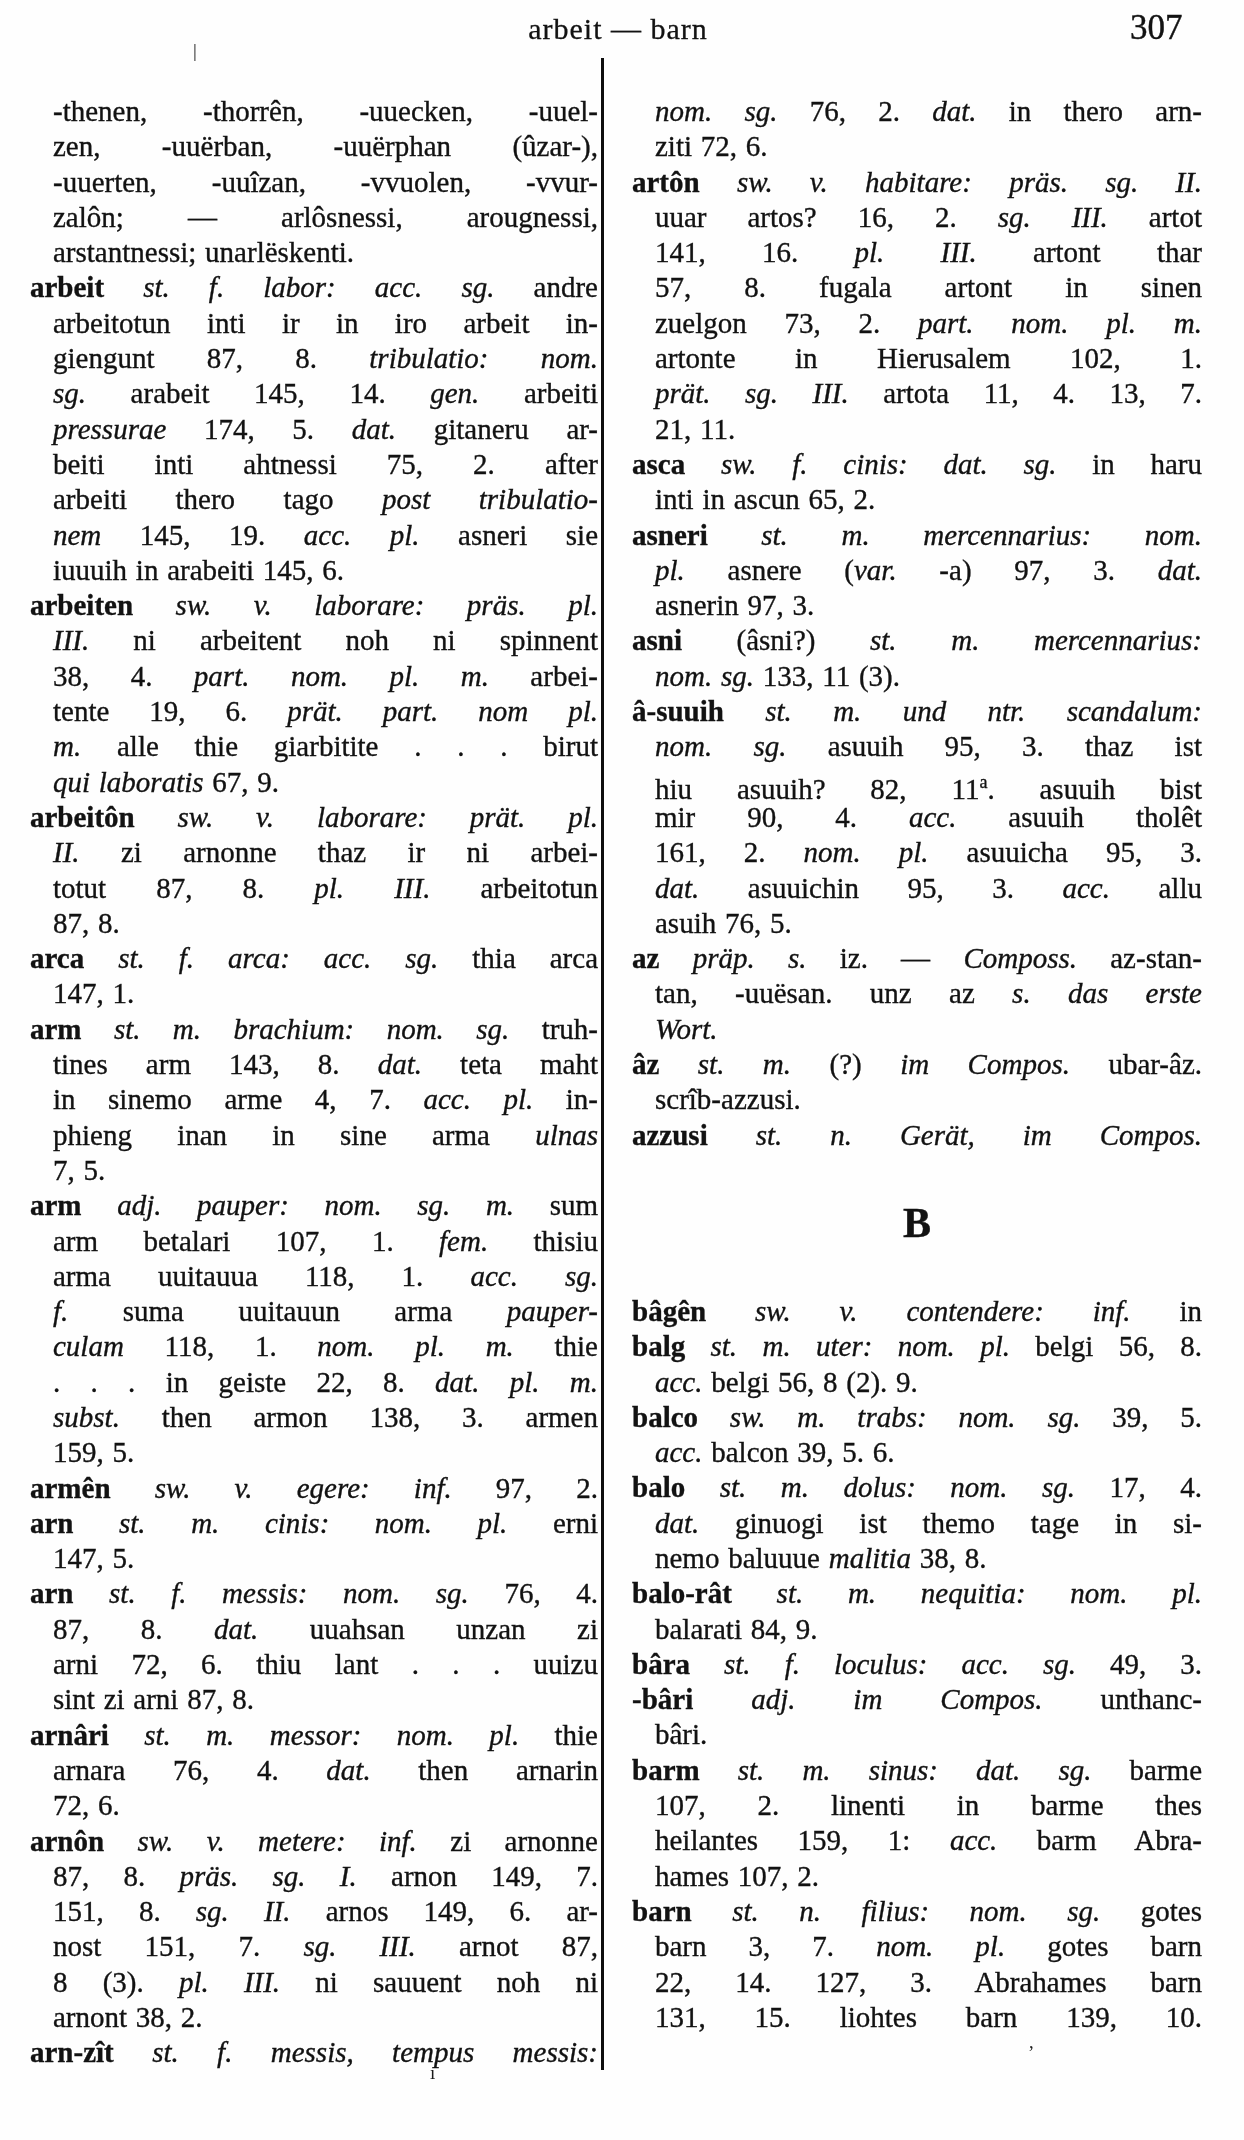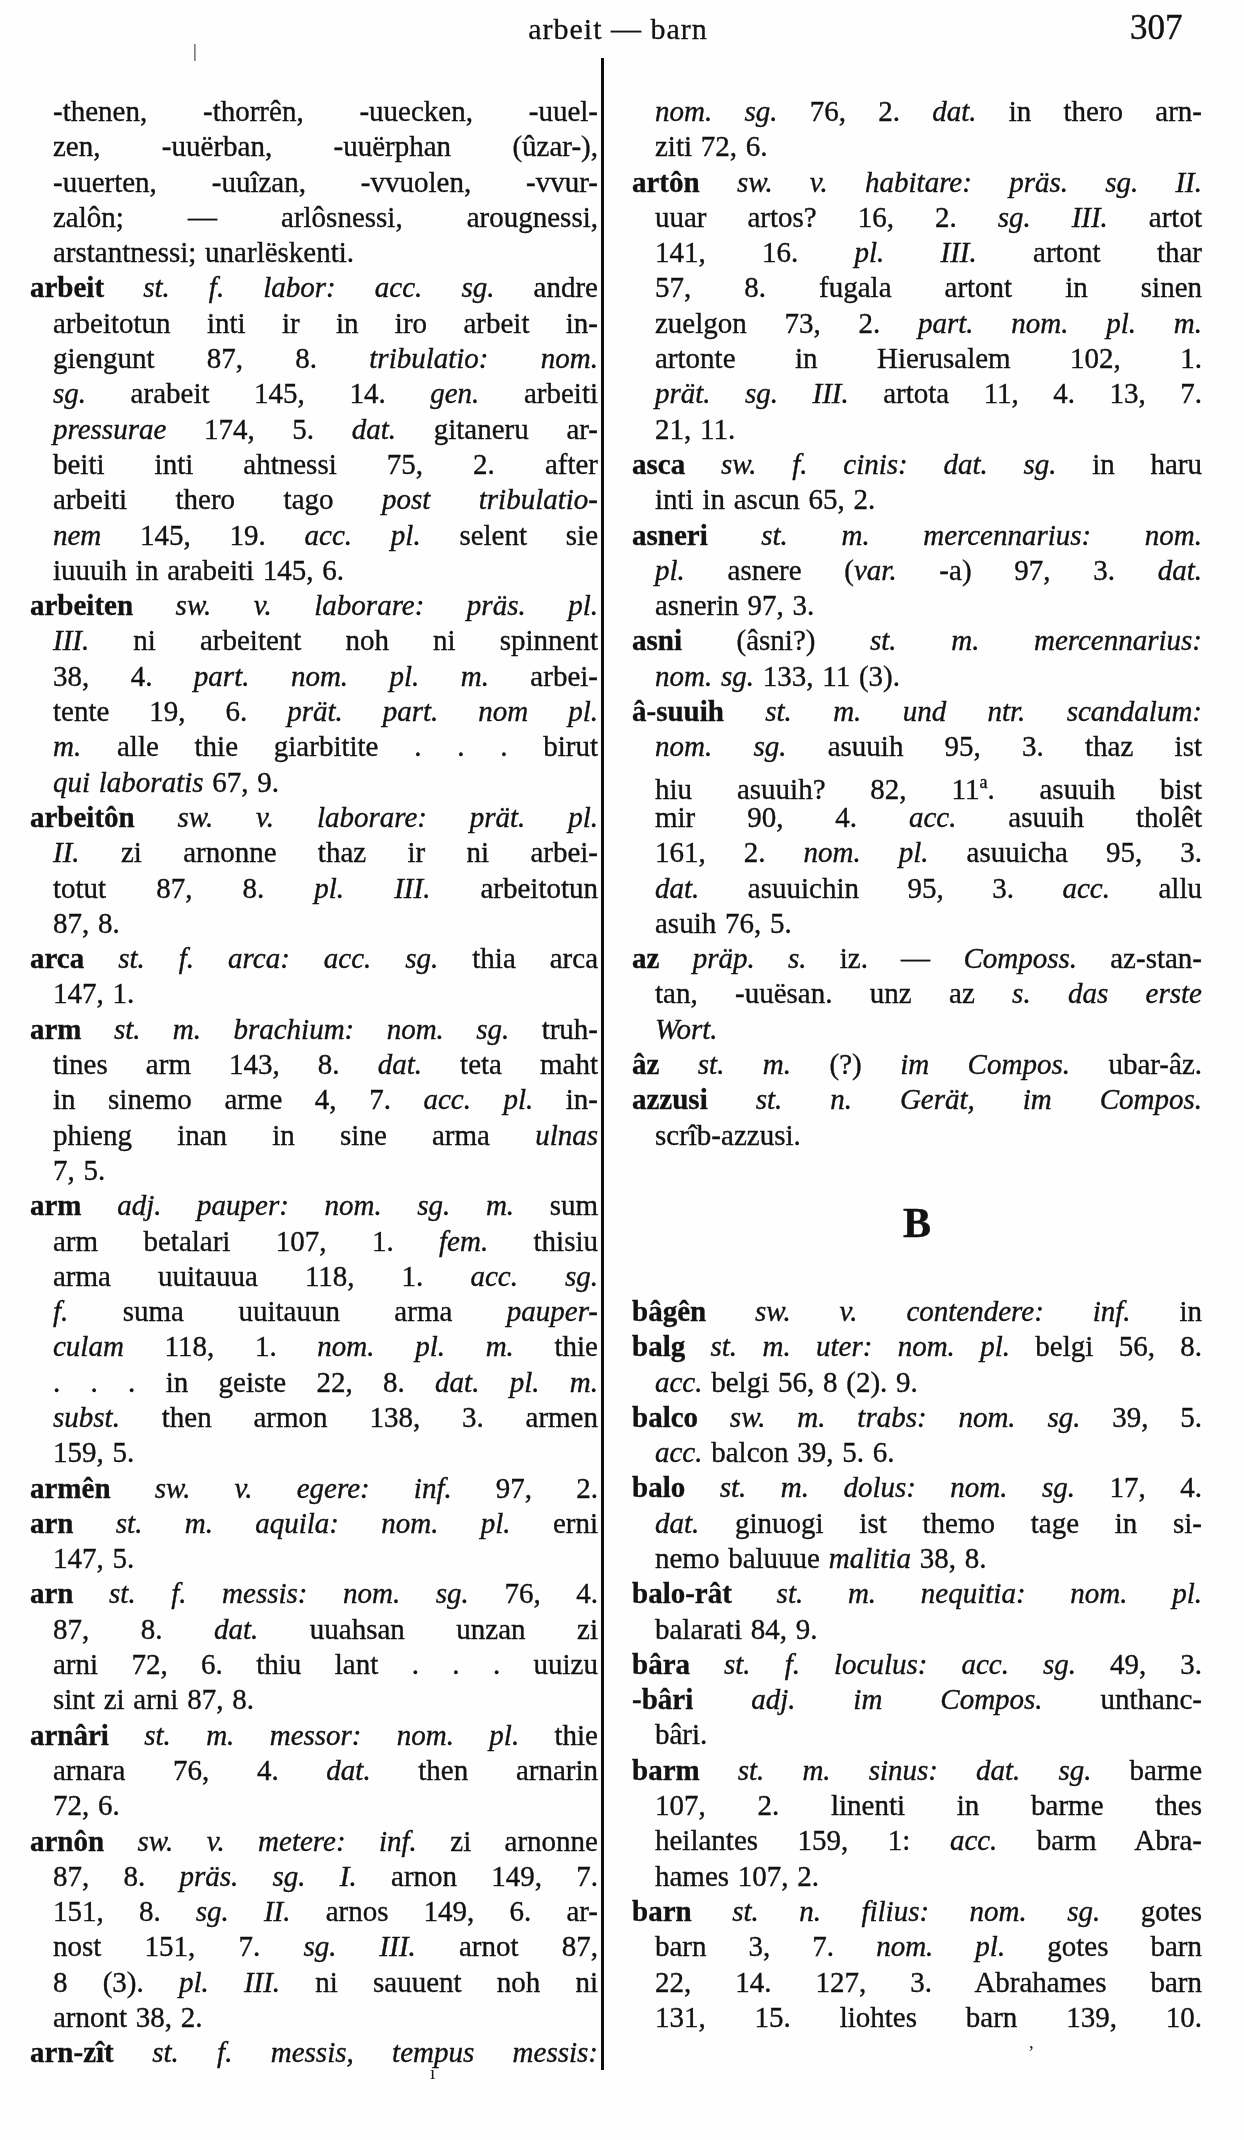--- a/index.html
+++ b/index.html
@@ -60,21 +60,21 @@
       <div class="line ind just"><span class="sg-r">-uuerten, -uuîzan, -vvuolen, -vvur-</span></div>
       <div class="line ind just"><span class="sg-r">zalôn; — arlôsnessi, arougnessi,</span></div>
       <div class="line ind"><span class="sg-r">arstantnessi; unarlëskenti.</span></div>
       <div class="line just"><span class="sg-b">arbeit</span><span class="sg-r"> </span><span class="sg-i">st. f. labor: acc. sg.</span><span class="sg-r"> andre</span></div>
       <div class="line ind just"><span class="sg-r">arbeitotun inti ir in iro arbeit in-</span></div>
       <div class="line ind just"><span class="sg-r">giengunt 87, 8. </span><span class="sg-i">tribulatio: nom.</span></div>
       <div class="line ind just"><span class="sg-i">sg.</span><span class="sg-r"> arabeit 145, 14. </span><span class="sg-i">gen.</span><span class="sg-r"> arbeiti</span></div>
       <div class="line ind just"><span class="sg-i">pressurae</span><span class="sg-r"> 174, 5. </span><span class="sg-i">dat.</span><span class="sg-r"> gitaneru ar-</span></div>
       <div class="line ind just"><span class="sg-r">beiti inti ahtnessi 75, 2. after</span></div>
       <div class="line ind just"><span class="sg-r">arbeiti thero tago </span><span class="sg-i">post tribulatio-</span></div>
-      <div class="line ind just"><span class="sg-i">nem</span><span class="sg-r"> 145, 19. </span><span class="sg-i">acc. pl.</span><span class="sg-r"> selent sie</span></div>
+      <div class="line ind just"><span class="sg-i">nem</span><span class="sg-r"> 145, 19. </span><span class="sg-i">acc. pl.</span><span class="sg-r"> asneri sie</span></div>
       <div class="line ind"><span class="sg-r">iuuuih in arabeiti 145, 6.</span></div>
       <div class="line just"><span class="sg-b">arbeiten</span><span class="sg-r"> </span><span class="sg-i">sw. v. laborare: präs. pl.</span></div>
       <div class="line ind just"><span class="sg-i">III.</span><span class="sg-r"> ni arbeitent noh ni spinnent</span></div>
       <div class="line ind just"><span class="sg-r">38, 4. </span><span class="sg-i">part. nom. pl. m.</span><span class="sg-r"> arbei-</span></div>
       <div class="line ind just"><span class="sg-r">tente 19, 6. </span><span class="sg-i">prät. part. nom pl.</span></div>
       <div class="line ind just"><span class="sg-i">m.</span><span class="sg-r"> alle thie giarbitite . . . birut</span></div>
       <div class="line ind"><span class="sg-i">qui laboratis</span><span class="sg-r"> 67, 9.</span></div>
       <div class="line just"><span class="sg-b">arbeitôn</span><span class="sg-r"> </span><span class="sg-i">sw. v. laborare: prät. pl.</span></div>
       <div class="line ind just"><span class="sg-i">II.</span><span class="sg-r"> zi arnonne thaz ir ni arbei-</span></div>
       <div class="line ind just"><span class="sg-r">totut 87, 8. </span><span class="sg-i">pl. III.</span><span class="sg-r"> arbeitotun</span></div>
@@ -88,21 +88,21 @@
       <div class="line ind"><span class="sg-r">7, 5.</span></div>
       <div class="line just"><span class="sg-b">arm</span><span class="sg-r"> </span><span class="sg-i">adj. pauper: nom. sg. m.</span><span class="sg-r"> sum</span></div>
       <div class="line ind just"><span class="sg-r">arm betalari 107, 1. </span><span class="sg-i">fem.</span><span class="sg-r"> thisiu</span></div>
       <div class="line ind just"><span class="sg-r">arma uuitauua 118, 1. </span><span class="sg-i">acc. sg.</span></div>
       <div class="line ind just"><span class="sg-i">f.</span><span class="sg-r"> suma uuitauun arma </span><span class="sg-i">pauper-</span></div>
       <div class="line ind just"><span class="sg-i">culam</span><span class="sg-r"> 118, 1. </span><span class="sg-i">nom. pl. m.</span><span class="sg-r"> thie</span></div>
       <div class="line ind just"><span class="sg-r">. . . in geiste 22, 8. </span><span class="sg-i">dat. pl. m.</span></div>
       <div class="line ind just"><span class="sg-i">subst.</span><span class="sg-r"> then armon 138, 3. armen</span></div>
       <div class="line ind"><span class="sg-r">159, 5.</span></div>
       <div class="line just"><span class="sg-b">armên</span><span class="sg-r"> </span><span class="sg-i">sw. v. egere: inf.</span><span class="sg-r"> 97, 2.</span></div>
-      <div class="line just"><span class="sg-b">arn</span><span class="sg-r"> </span><span class="sg-i">st. m. aquila: nom. pl.</span><span class="sg-r"> erni</span></div>
+      <div class="line just"><span class="sg-b">arn</span><span class="sg-r"> </span><span class="sg-i">st. m. cinis: nom. pl.</span><span class="sg-r"> erni</span></div>
       <div class="line ind"><span class="sg-r">147, 5.</span></div>
       <div class="line just"><span class="sg-b">arn</span><span class="sg-r"> </span><span class="sg-i">st. f. messis: nom. sg.</span><span class="sg-r"> 76, 4.</span></div>
       <div class="line ind just"><span class="sg-r">87, 8. </span><span class="sg-i">dat.</span><span class="sg-r"> uuahsan unzan zi</span></div>
       <div class="line ind just"><span class="sg-r">arni 72, 6. thiu lant . . . uuizu</span></div>
       <div class="line ind"><span class="sg-r">sint zi arni 87, 8.</span></div>
       <div class="line just"><span class="sg-b">arnâri</span><span class="sg-r"> </span><span class="sg-i">st. m. messor: nom. pl.</span><span class="sg-r"> thie</span></div>
       <div class="line ind just"><span class="sg-r">arnara 76, 4. </span><span class="sg-i">dat.</span><span class="sg-r"> then arnarin</span></div>
       <div class="line ind"><span class="sg-r">72, 6.</span></div>
       <div class="line just"><span class="sg-b">arnôn</span><span class="sg-r"> </span><span class="sg-i">sw. v. metere: inf.</span><span class="sg-r"> zi arnonne</span></div>
       <div class="line ind just"><span class="sg-r">87, 8. </span><span class="sg-i">präs. sg. I.</span><span class="sg-r"> arnon 149, 7.</span></div>
@@ -136,22 +136,22 @@
         <div class="line ind just"><span class="sg-i">nom. sg.</span><span class="sg-r"> asuuih 95, 3. thaz ist</span></div>
         <div class="line ind just"><span class="sg-r">hiu asuuih? 82, 11</span><span class="sg-sup">a</span><span class="sg-r">. asuuih bist</span></div>
         <div class="line ind just"><span class="sg-r">mir 90, 4. </span><span class="sg-i">acc.</span><span class="sg-r"> asuuih tholêt</span></div>
         <div class="line ind just"><span class="sg-r">161, 2. </span><span class="sg-i">nom. pl.</span><span class="sg-r"> asuuicha 95, 3.</span></div>
         <div class="line ind just"><span class="sg-i">dat.</span><span class="sg-r"> asuuichin 95, 3. </span><span class="sg-i">acc.</span><span class="sg-r"> allu</span></div>
         <div class="line ind"><span class="sg-r">asuih 76, 5.</span></div>
         <div class="line just"><span class="sg-b">az</span><span class="sg-r"> </span><span class="sg-i">präp. s.</span><span class="sg-r"> iz. — </span><span class="sg-i">Composs.</span><span class="sg-r"> az-stan-</span></div>
         <div class="line ind just"><span class="sg-r">tan, -uuësan. unz az </span><span class="sg-i">s. das erste</span></div>
         <div class="line ind"><span class="sg-i">Wort.</span></div>
         <div class="line just"><span class="sg-b">âz</span><span class="sg-r"> </span><span class="sg-i">st. m.</span><span class="sg-r"> (?) </span><span class="sg-i">im Compos.</span><span class="sg-r"> ubar-âz.</span></div>
+        <div class="line ind"><span class="sg-r">scrîb-azzusi.</span></div>
         <div class="line just"><span class="sg-b">azzusi</span><span class="sg-r"> </span><span class="sg-i">st. n. Gerät, im Compos.</span></div>
-        <div class="line ind"><span class="sg-r">scrîb-azzusi.</span></div>
       </div>
     <div class="section-header">B</div>
     <div>
         <div class="line just"><span class="sg-b">bâgên</span><span class="sg-r"> </span><span class="sg-i">sw. v. contendere: inf.</span><span class="sg-r"> in</span></div>
         <div class="line just"><span class="sg-b">balg</span><span class="sg-r"> </span><span class="sg-i">st. m. uter: nom. pl.</span><span class="sg-r"> belgi 56, 8.</span></div>
         <div class="line ind"><span class="sg-i">acc.</span><span class="sg-r"> belgi 56, 8 (2). 9.</span></div>
         <div class="line just"><span class="sg-b">balco</span><span class="sg-r"> </span><span class="sg-i">sw. m. trabs: nom. sg.</span><span class="sg-r"> 39, 5.</span></div>
         <div class="line ind"><span class="sg-i">acc.</span><span class="sg-r"> balcon 39, 5. 6.</span></div>
         <div class="line just"><span class="sg-b">balo</span><span class="sg-r"> </span><span class="sg-i">st. m. dolus: nom. sg.</span><span class="sg-r"> 17, 4.</span></div>
         <div class="line ind just"><span class="sg-i">dat.</span><span class="sg-r"> ginuogi ist themo tage in si-</span></div>

